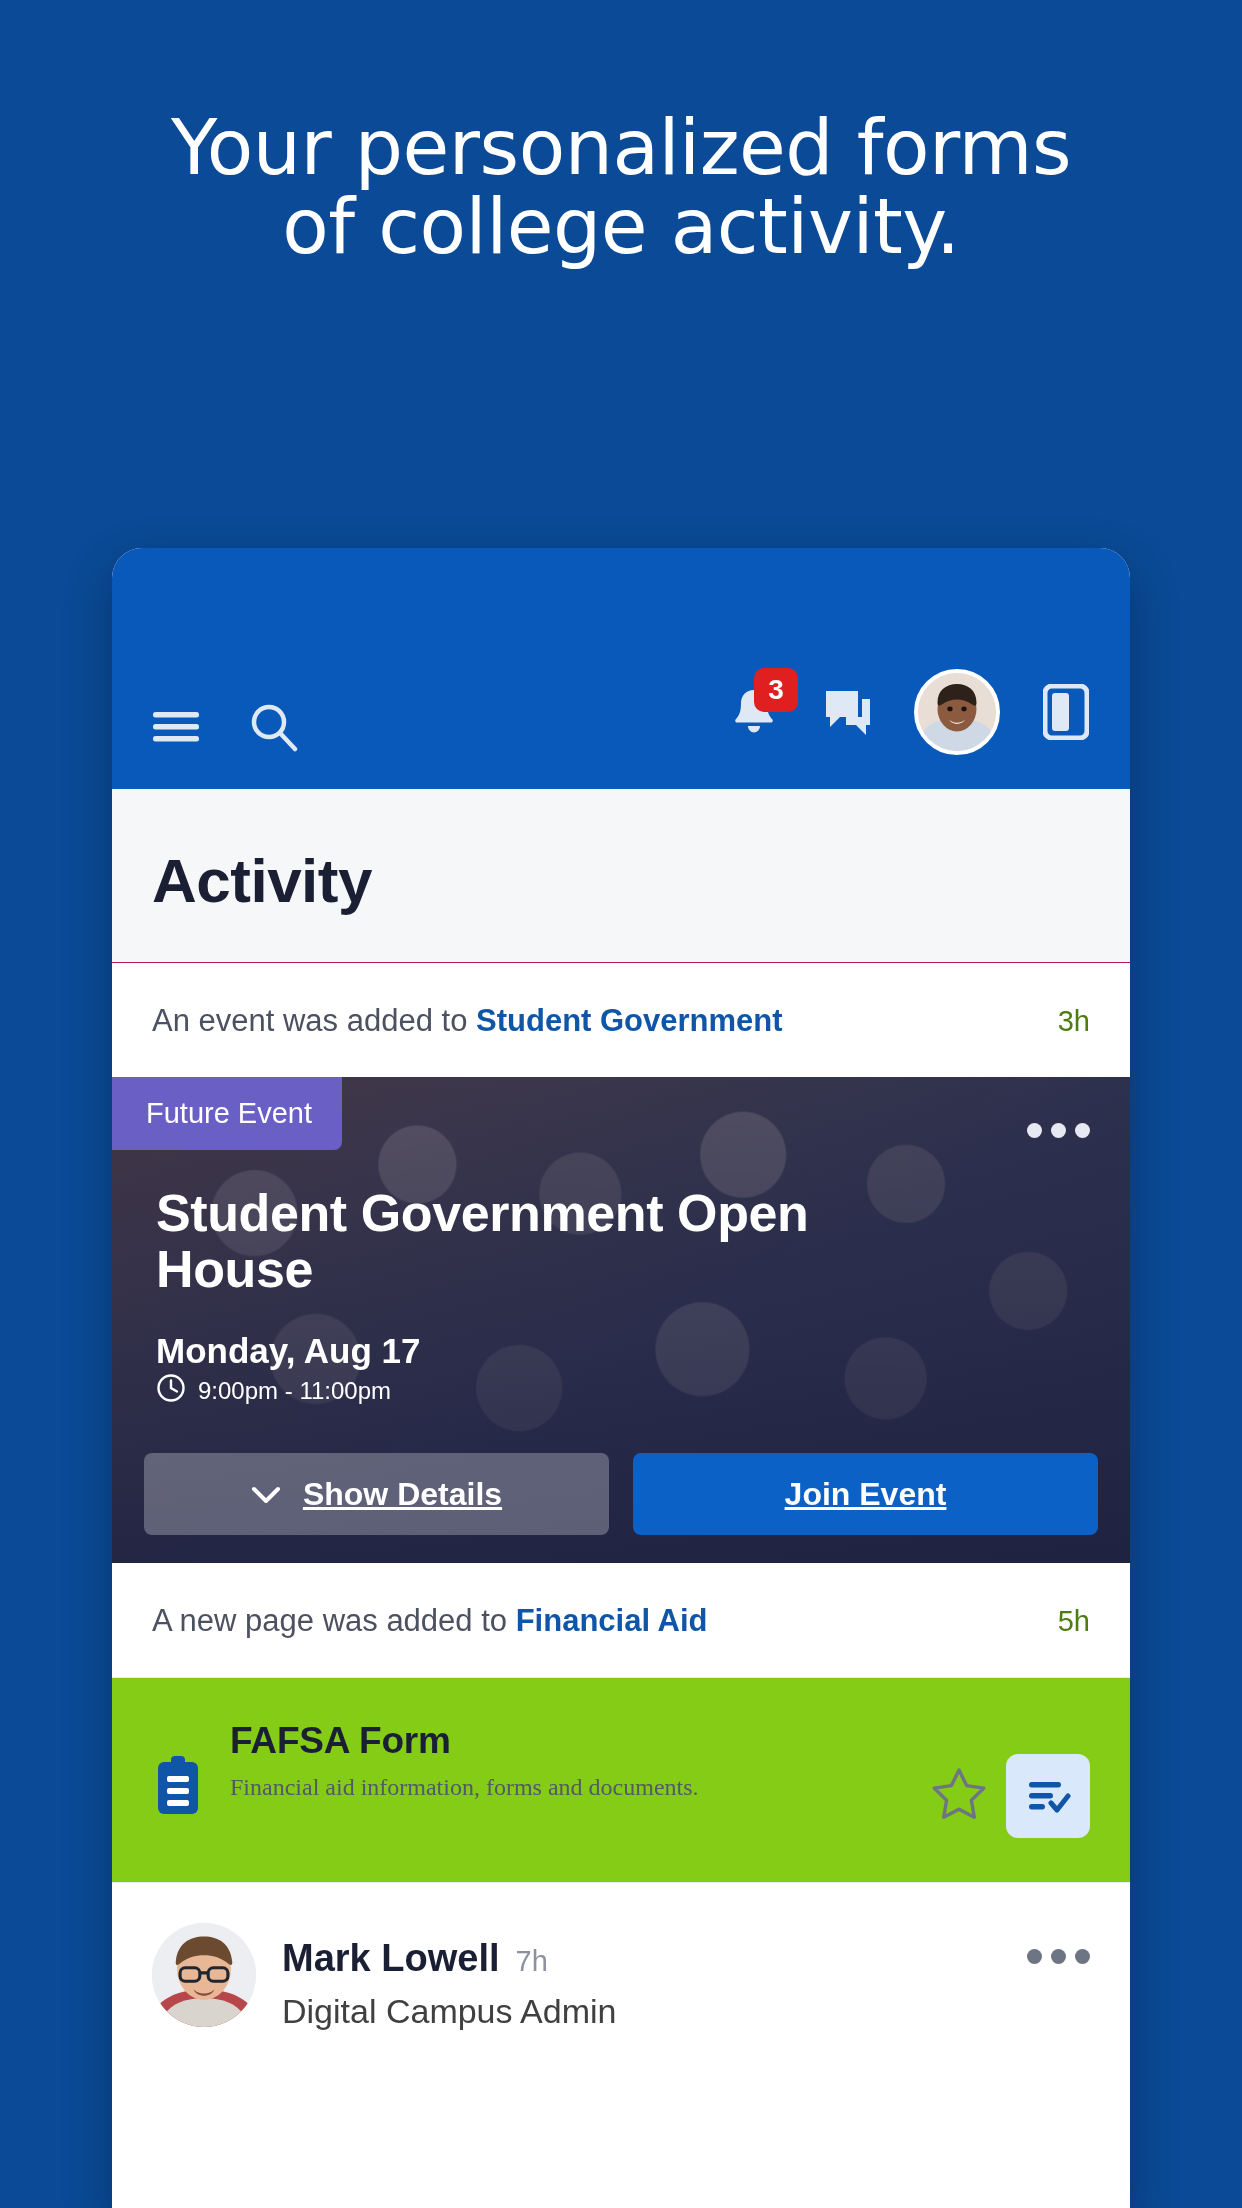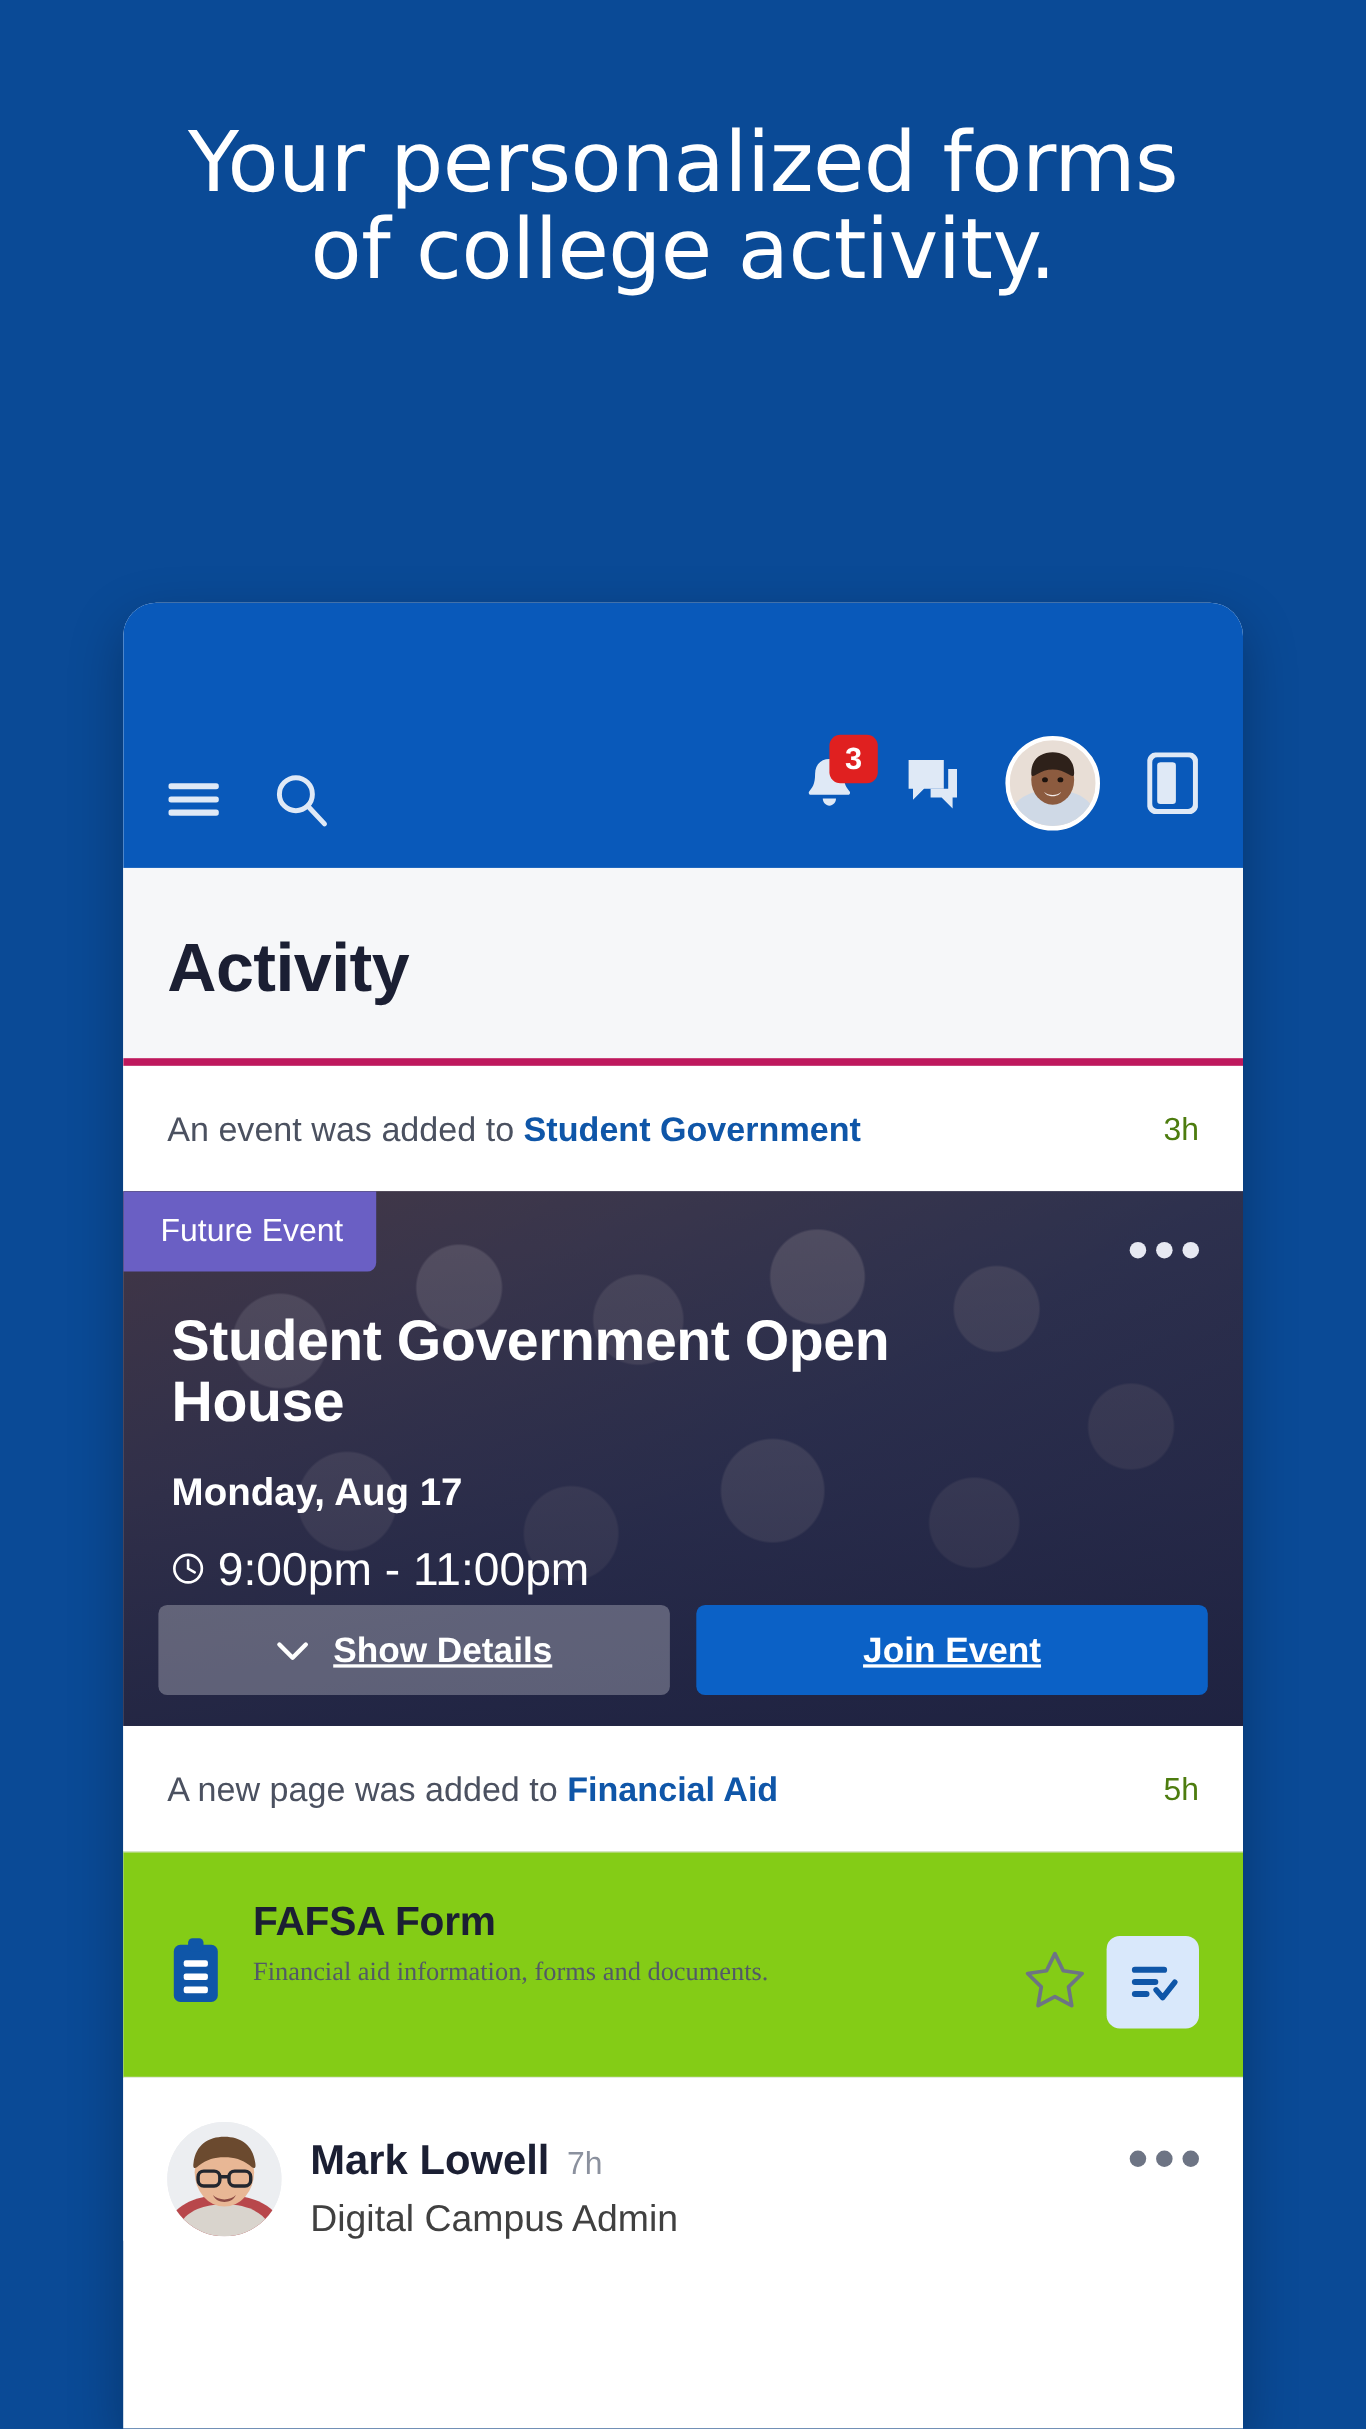--- a/index.html
+++ b/index.html
@@ -103,21 +103,21 @@
     position: relative;
     flex: none;
   }
   .avatar-top .face,
   .avatar-row .face { position: absolute; inset: 0; }
 
   
   .section-head {
     background: #f6f7f9;
     padding: 56px 40px 46px 40px;
-    border-bottom: 7px solid #be185d;
+    border-bottom: 1px solid #be185d;
   }
   .section-head h1 {
     font-size: 62px;
     font-weight: 700;
     color: #1b1f33;
     letter-spacing: -0.5px;
   }
 
   
   .feed-note {
@@ -199,22 +199,22 @@
     line-height: 1.08;
     max-width: 700px;
     letter-spacing: -0.4px;
   }
   .event-date {
     margin-top: 34px;
     font-size: 35px;
     font-weight: 700;
   }
   .event-time {
-    margin-top: 26px;
-    font-size: 42px;
+    margin-top: 2px;
+    font-size: 24px;
     font-weight: 400;
     display: flex;
     align-items: center;
     gap: 12px;
   }
 
   .event-actions {
     position: absolute;
     left: 32px;
     right: 32px;

